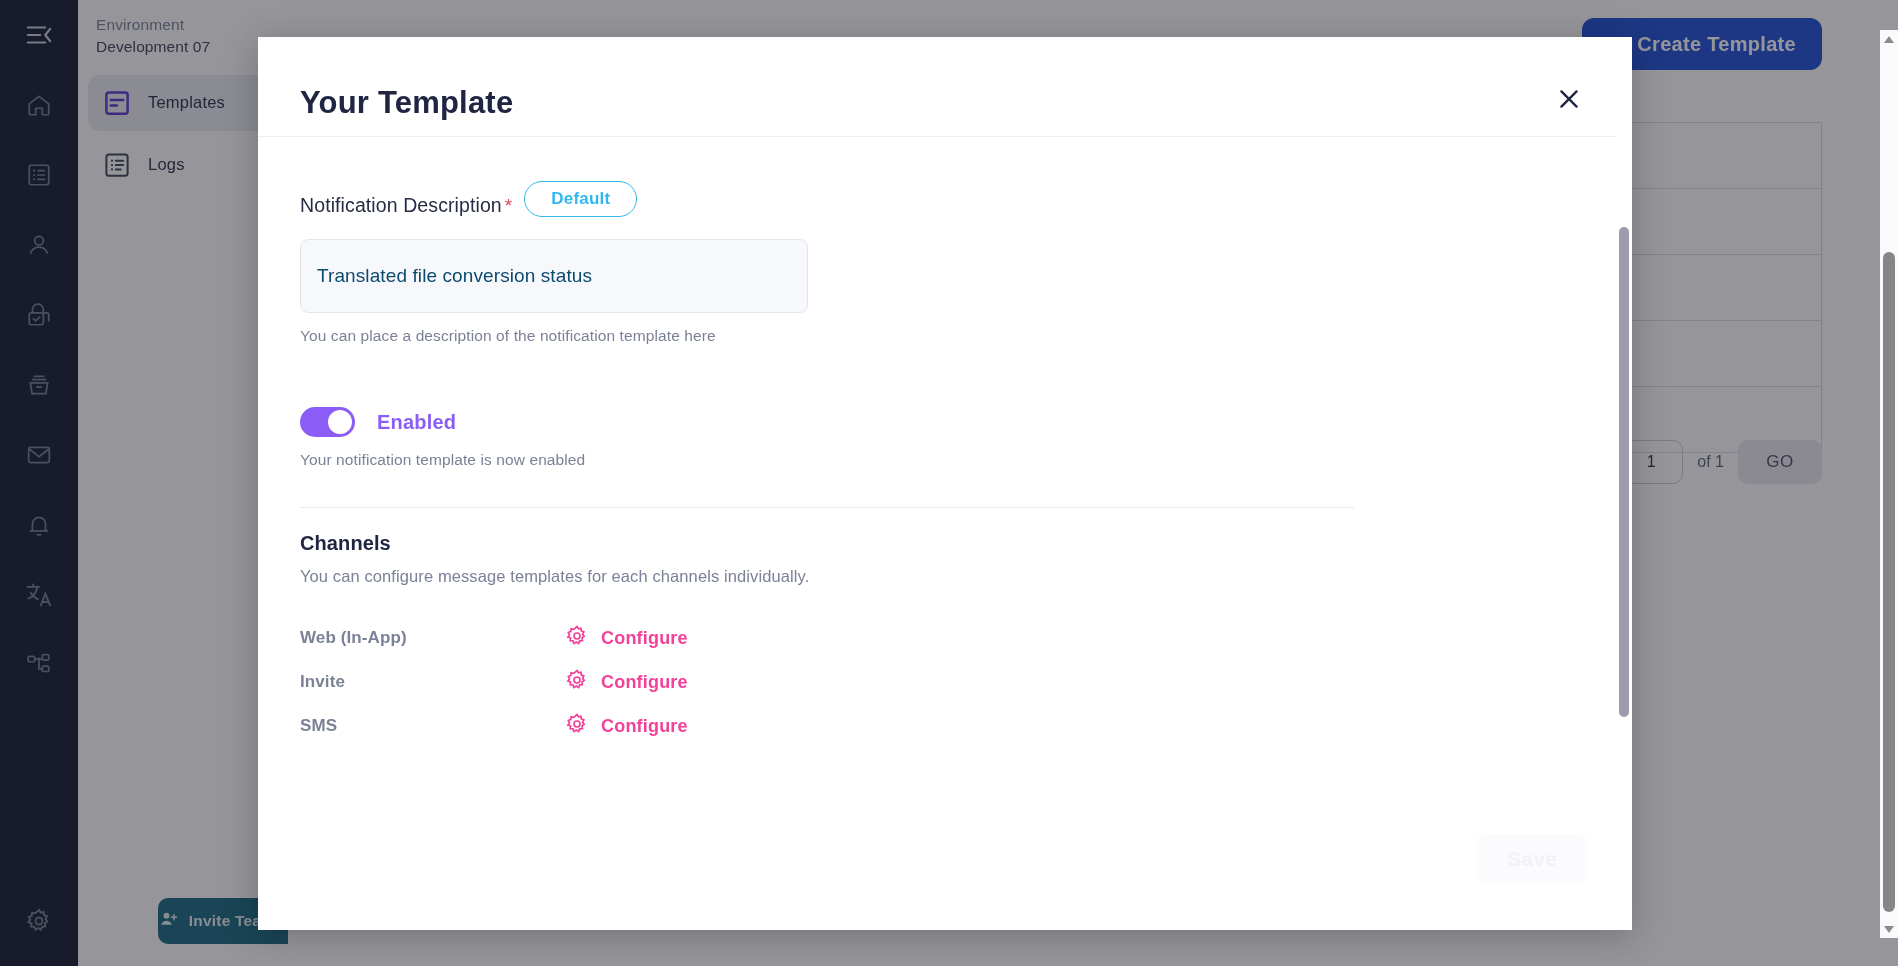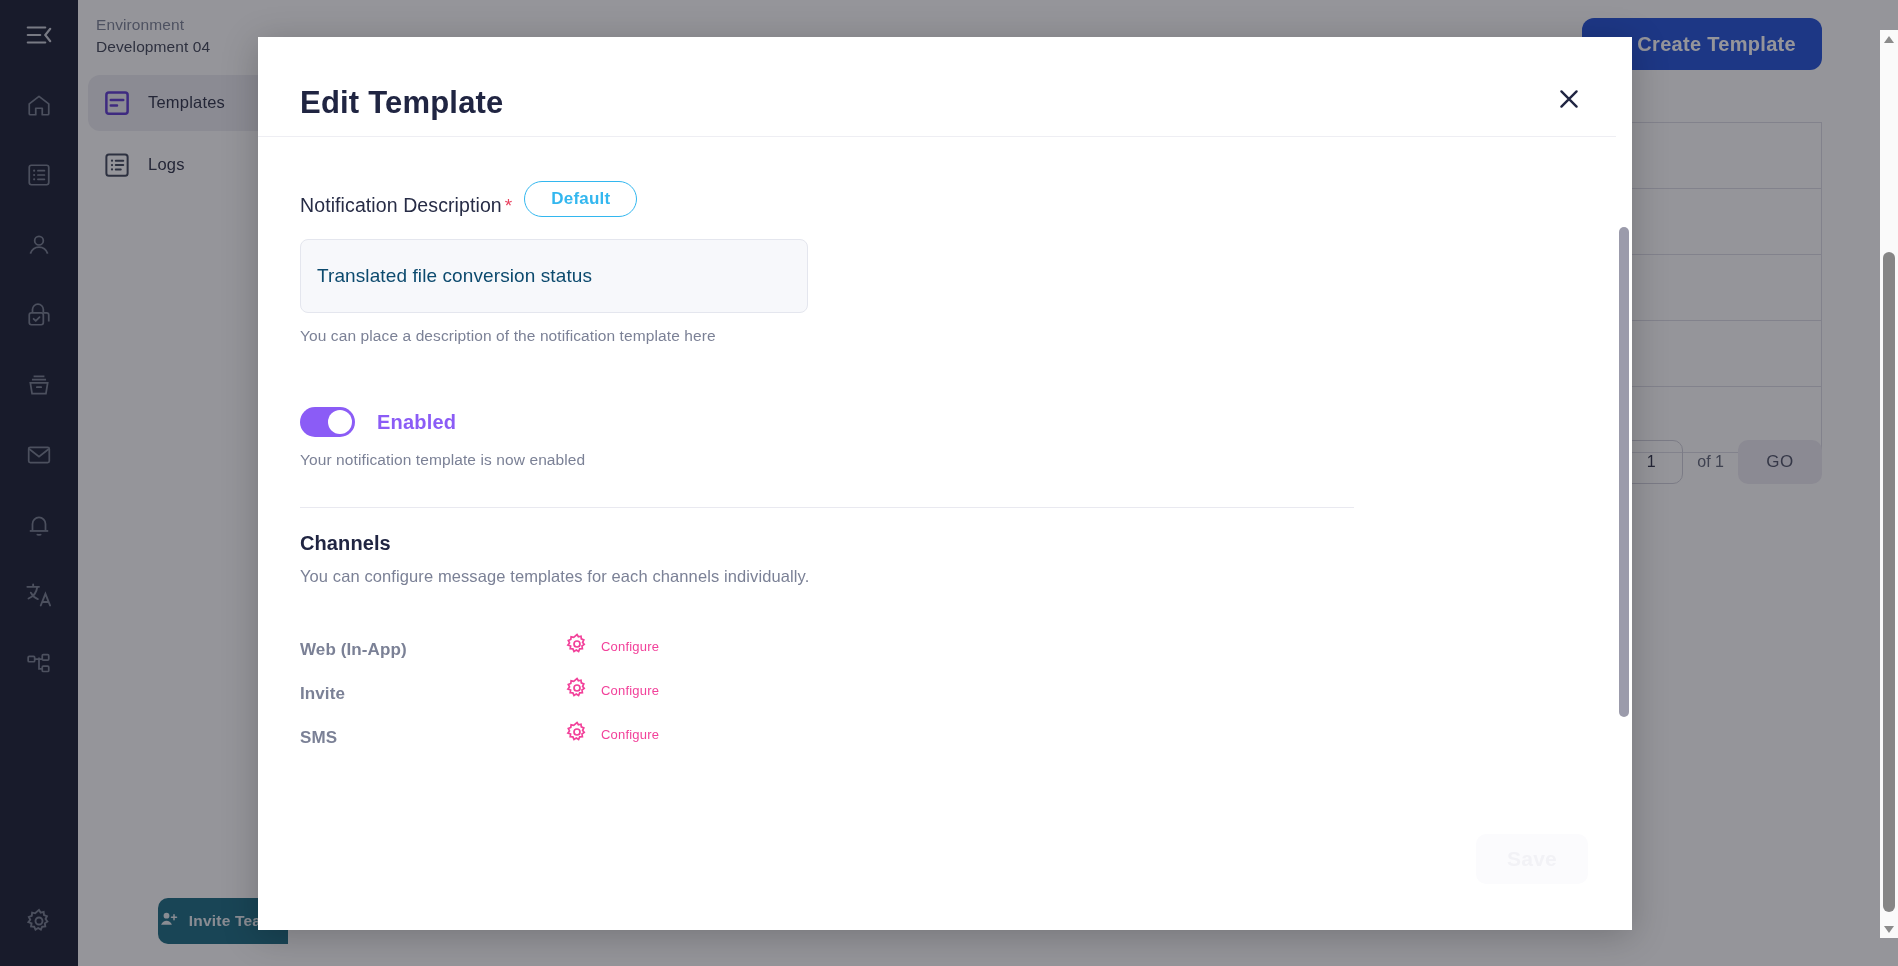--- a/index.html
+++ b/index.html
@@ -164,24 +164,24 @@
     width: 24px; height: 24px; border-radius: 50%; background: #ffffff;
   }
   .toggle-label { font-size: 20px; font-weight: bold; color: #8b5cf6; letter-spacing: .2px; text-align: center; }
 
   .divider { margin-top: 38px; height: 1px; background: #e9e9f0; width: 1054px; }
 
   .sec-title { margin-top: 24px; font-size: 20px; font-weight: bold; color: #202542; letter-spacing: .1px; }
   .sec-desc { margin-top: 12px; font-size: 16.5px; color: #7b8196; letter-spacing: .1px; }
 
   .chan-list { margin-top: 30px; }
-  .chan-row { display: flex; align-items: flex-end; height: 44px; }
+  .chan-row { display: flex; align-items: center; height: 44px; }
   .chan-name { width: 265px; font-size: 17px; font-weight: bold; color: #7b8196; letter-spacing: .1px; }
   .chan-action { display: flex; align-items: center; gap: 12px; color: #f2419a; }
-  .chan-action .label { font-size: 13px; font-weight: normal; letter-spacing: .2px; }
+  .chan-action .label { font-size: 18px; font-weight: bold; letter-spacing: .2px; }
 
   .save-btn {
     position: absolute; right: 44px; bottom: 46px;
     width: 112px; height: 50px; border-radius: 10px; background: #fbfbfd;
     display: flex; align-items: center; justify-content: center;
     font-size: 21px; font-weight: bold; color: #f2f2f6; letter-spacing: .2px;
   }
 
   
   .modal-scroll {
@@ -285,21 +285,21 @@
         <svg width="28" height="28" viewBox="0 0 24 24" fill="none" stroke="#757d8f" stroke-width="1.6">
           <circle cx="12" cy="12" r="3"></circle>
           <path d="M12 2.5l1.4 2.3 2.6-.6.3 2.7 2.5 1-1.2 2.4 1.6 2.1-2.2 1.6.4 2.7-2.7.2-1.1 2.5-2.3-1.4-2.3 1.4-1.1-2.5-2.7-.2.4-2.7L2.9 13l1.6-2.1L3.3 8.5l2.5-1 .3-2.7 2.6.6z"></path>
         </svg>
       </div>
     </div>
 
     <div class="nav-panel">
       <div class="env-block">
         <div class="env-label">Environment</div>
-        <div class="env-name">Development 04</div>
+        <div class="env-name">Development 07</div>
       </div>
 
       <div class="nav-item active">
         <span class="nav-ico">
           <svg width="30" height="30" viewBox="0 0 24 24" fill="none" stroke="#5b36cf" stroke-width="2">
             <rect x="3.5" y="3.5" width="17" height="17" rx="2"></rect>
             <path d="M7 9.5h10M7 14h5" stroke-linecap="round"></path>
           </svg>
         </span>
         <span class="nav-text">Templates</span>
@@ -439,21 +439,21 @@
     <div class="ps-thumb"></div>
     <div class="ps-arrow down">
       <svg width="10" height="7" viewBox="0 0 10 7">
           <path d="M5 7L0 0h10z" fill="#8b8b8b"></path>
         </svg>
     </div>
   </div>
 
   <div class="modal">
     <div class="modal-head">
-      <div class="modal-title">Edit Template</div>
+      <div class="modal-title">Your Template</div>
       <div class="modal-close">
         <svg width="26" height="26" viewBox="0 0 24 24" stroke="#202542" stroke-width="2.2" stroke-linecap="round">
           <path d="M5 5l14 14M19 5L5 19"></path>
         </svg>
       </div>
     </div>
 
     <div class="modal-body">
 
       <div class="field-row">

